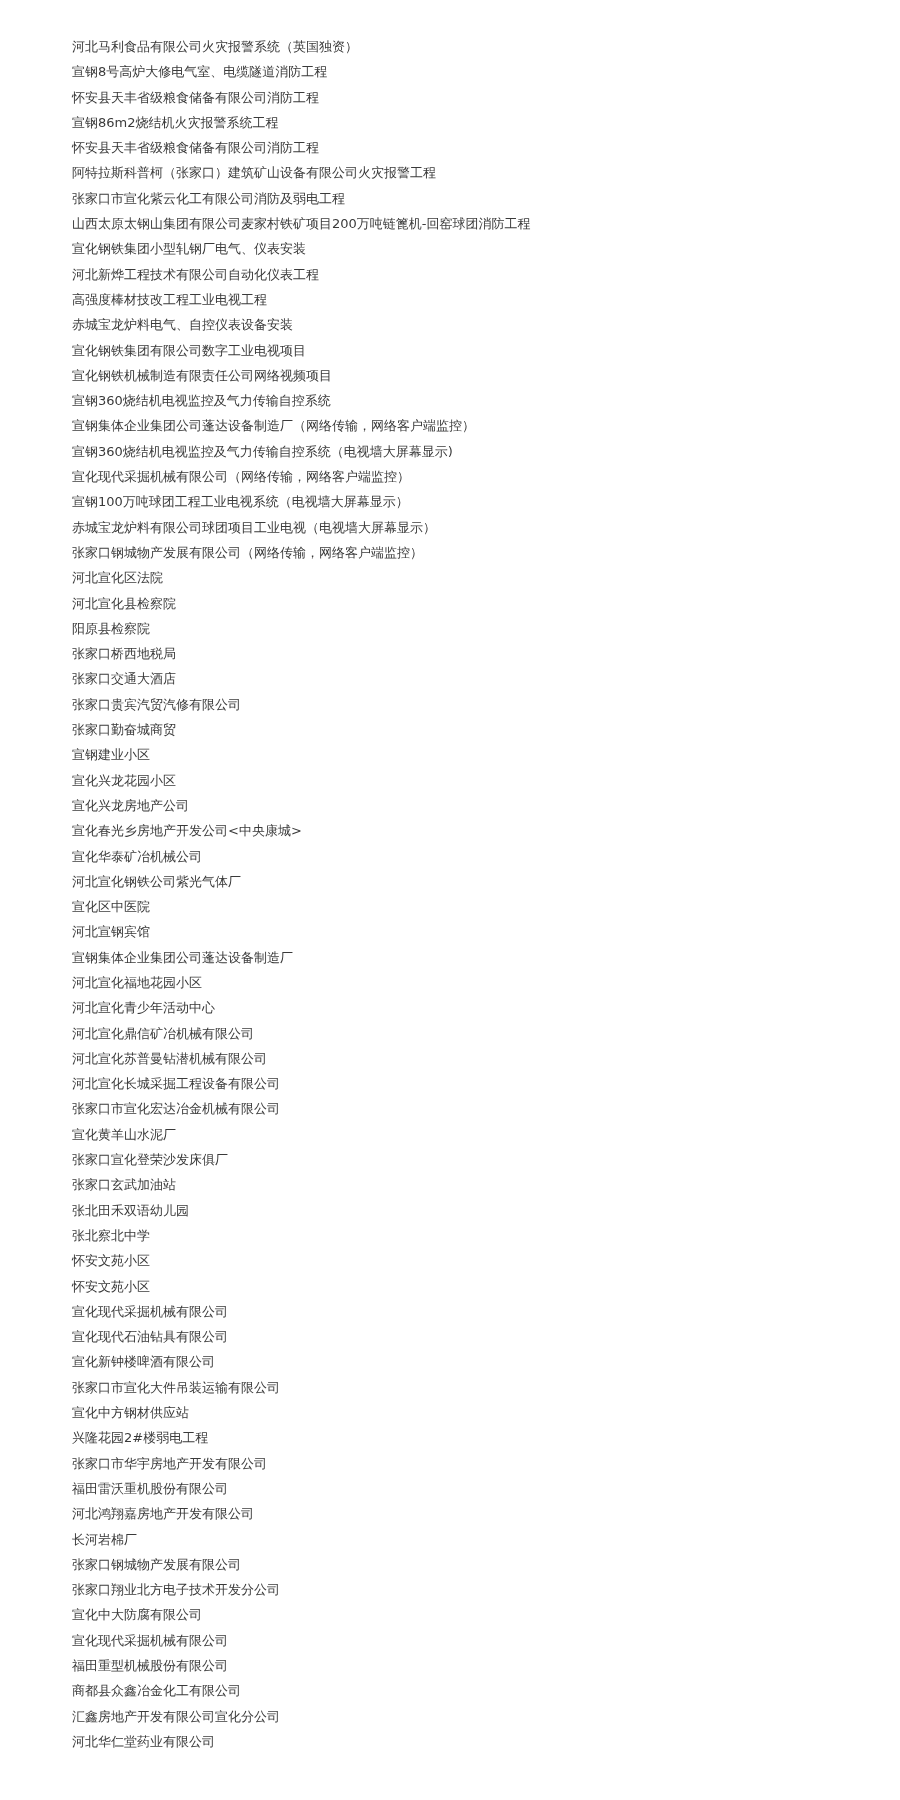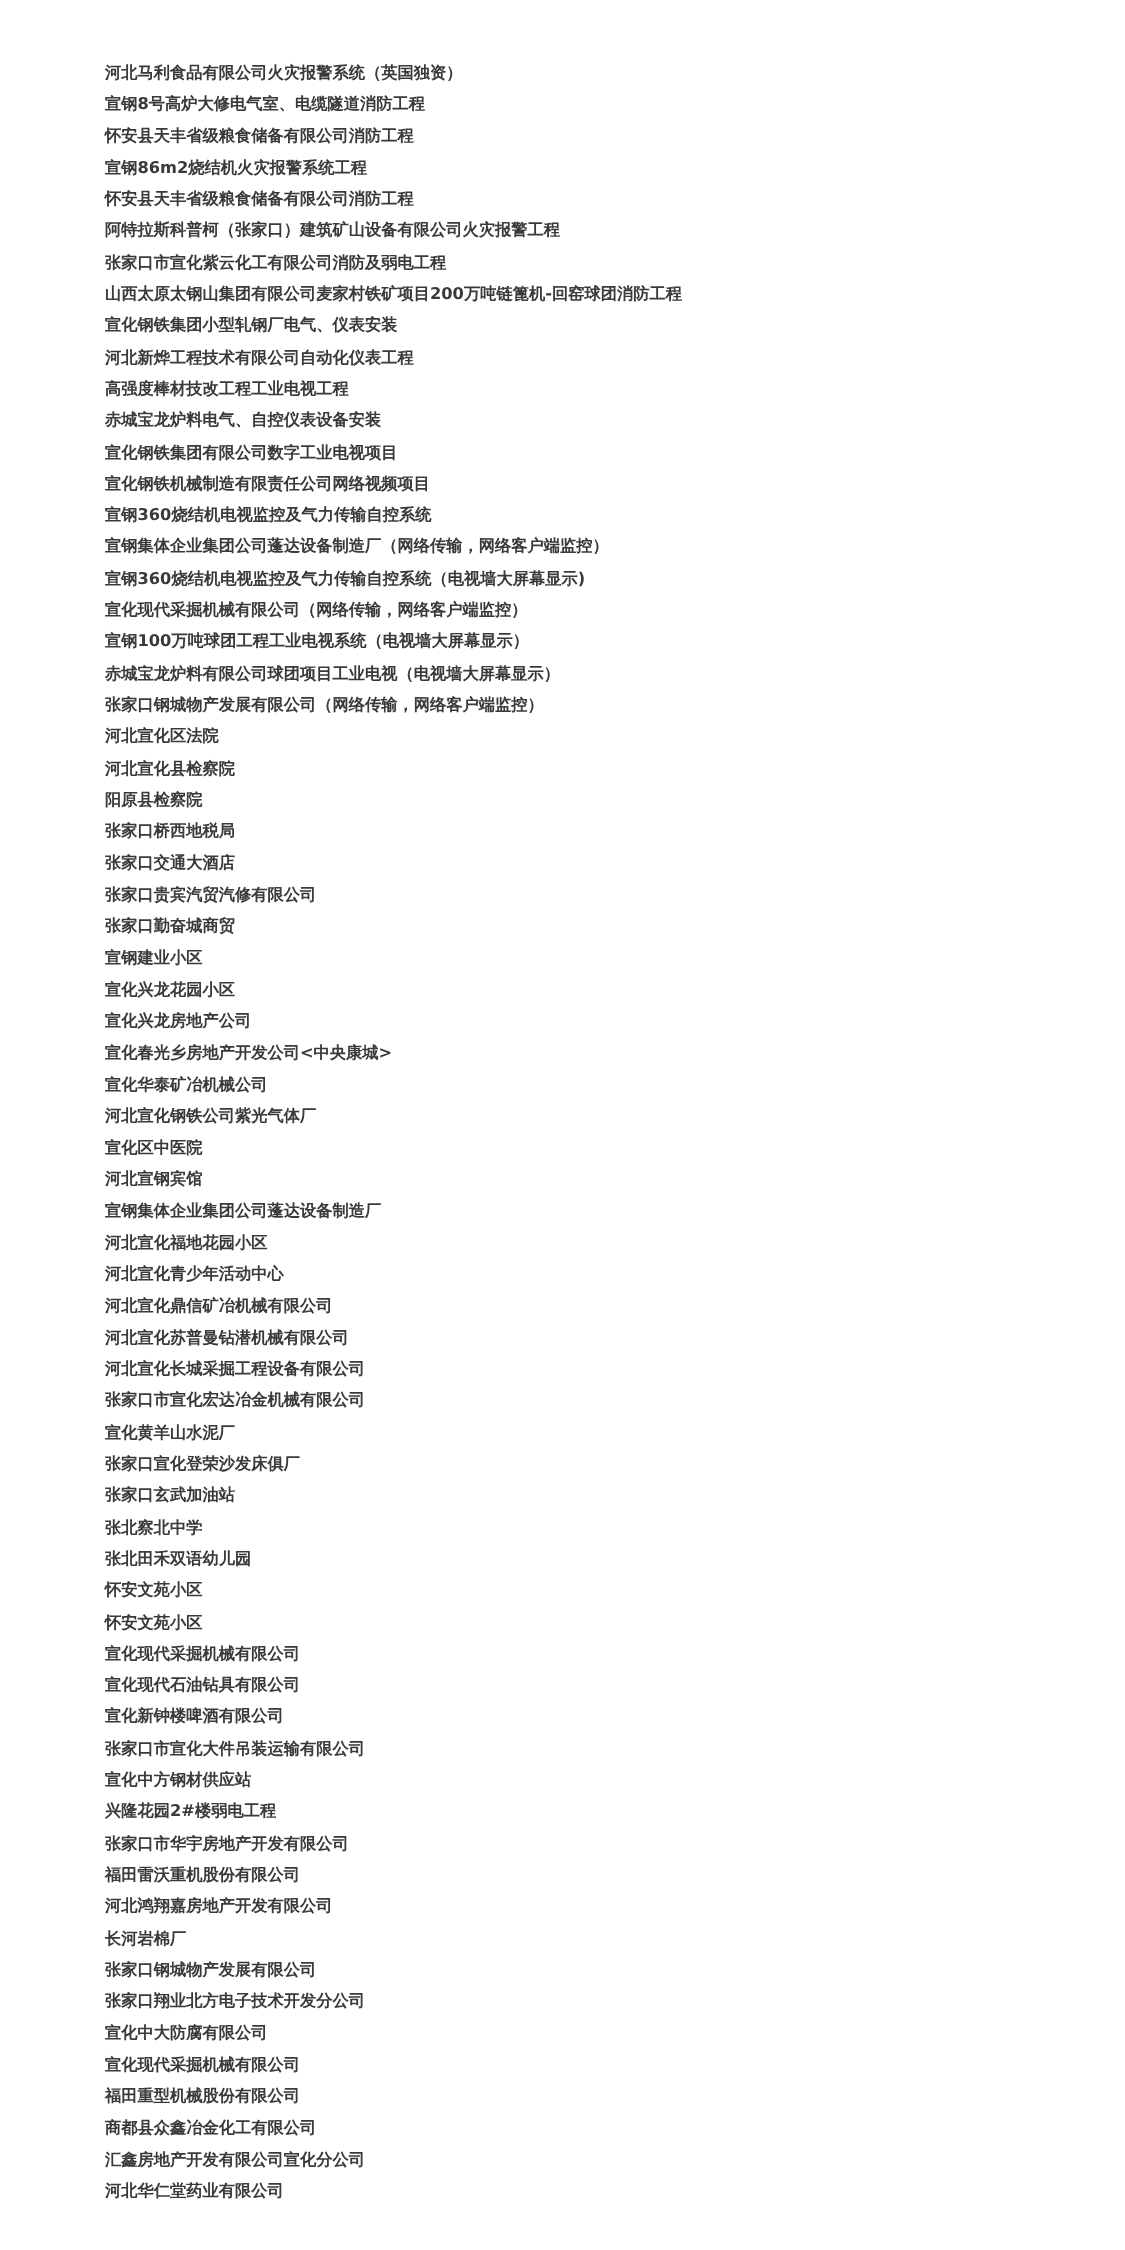--- a/index.html
+++ b/index.html
@@ -9,24 +9,23 @@
   }
   .page {
     width: 900px;
     height: 1800px;
     box-sizing: border-box;
     padding: 34px 20px 0 72px;
     background: #ffffff;
     overflow: hidden;
   }
   .client-list {
-    margin: 12px;
+    margin: 0;
     padding: 0;
     list-style: none;
-    font-weight: bold;
   }
   .list-item {
     font-family: "DejaVu Sans", "Liberation Sans", sans-serif;
     font-size: 13px;
     line-height: 25.3px;
     height: 25.3px;
     color: #3a3a3a;
     white-space: nowrap;
     text-align: left;
   }
@@ -75,22 +74,22 @@
       <li class="list-item">宣钢集体企业集团公司蓬达设备制造厂</li>
       <li class="list-item">河北宣化福地花园小区</li>
       <li class="list-item">河北宣化青少年活动中心</li>
       <li class="list-item">河北宣化鼎信矿冶机械有限公司</li>
       <li class="list-item">河北宣化苏普曼钻潜机械有限公司</li>
       <li class="list-item">河北宣化长城采掘工程设备有限公司</li>
       <li class="list-item">张家口市宣化宏达冶金机械有限公司</li>
       <li class="list-item">宣化黄羊山水泥厂</li>
       <li class="list-item">张家口宣化登荣沙发床俱厂</li>
       <li class="list-item">张家口玄武加油站</li>
+      <li class="list-item">张北田禾双语幼儿园</li>
       <li class="list-item">张北察北中学</li>
-      <li class="list-item">张北田禾双语幼儿园</li>
       <li class="list-item">怀安文苑小区</li>
       <li class="list-item">怀安文苑小区</li>
       <li class="list-item">宣化现代采掘机械有限公司</li>
       <li class="list-item">宣化现代石油钻具有限公司</li>
       <li class="list-item">宣化新钟楼啤酒有限公司</li>
       <li class="list-item">张家口市宣化大件吊装运输有限公司</li>
       <li class="list-item">宣化中方钢材供应站</li>
       <li class="list-item">兴隆花园2#楼弱电工程</li>
       <li class="list-item">张家口市华宇房地产开发有限公司</li>
       <li class="list-item">福田雷沃重机股份有限公司</li>

